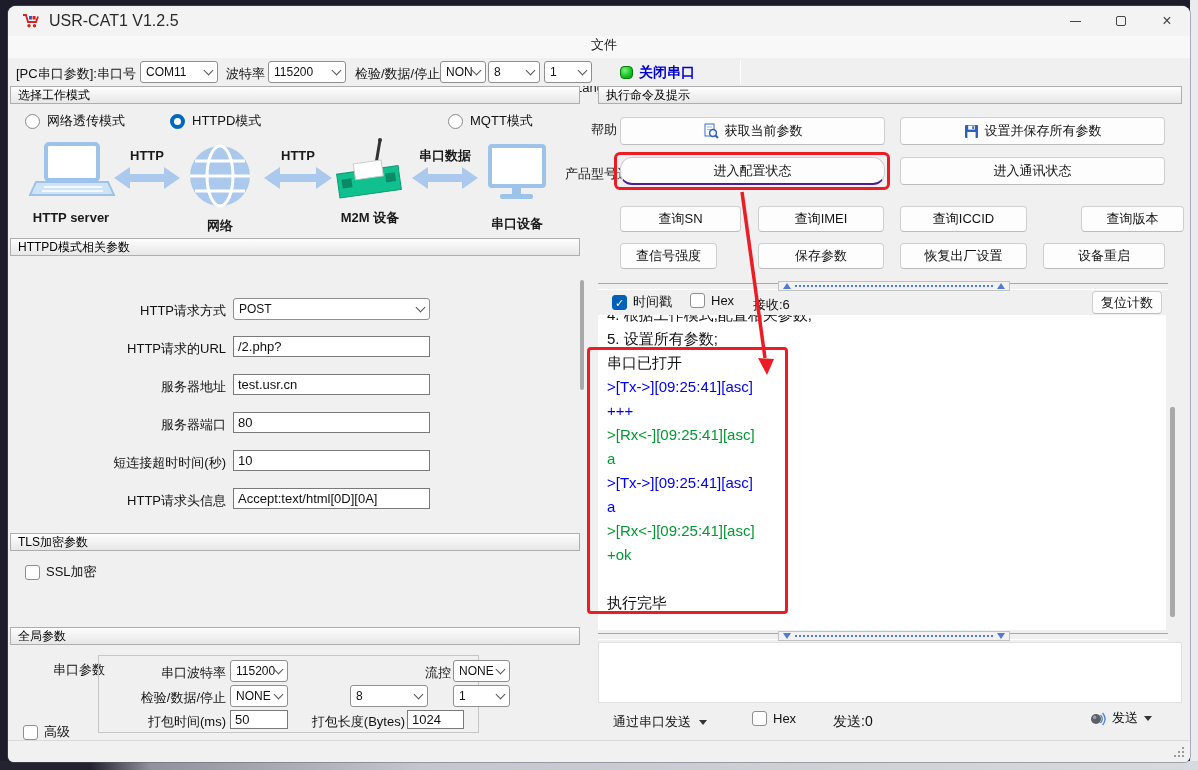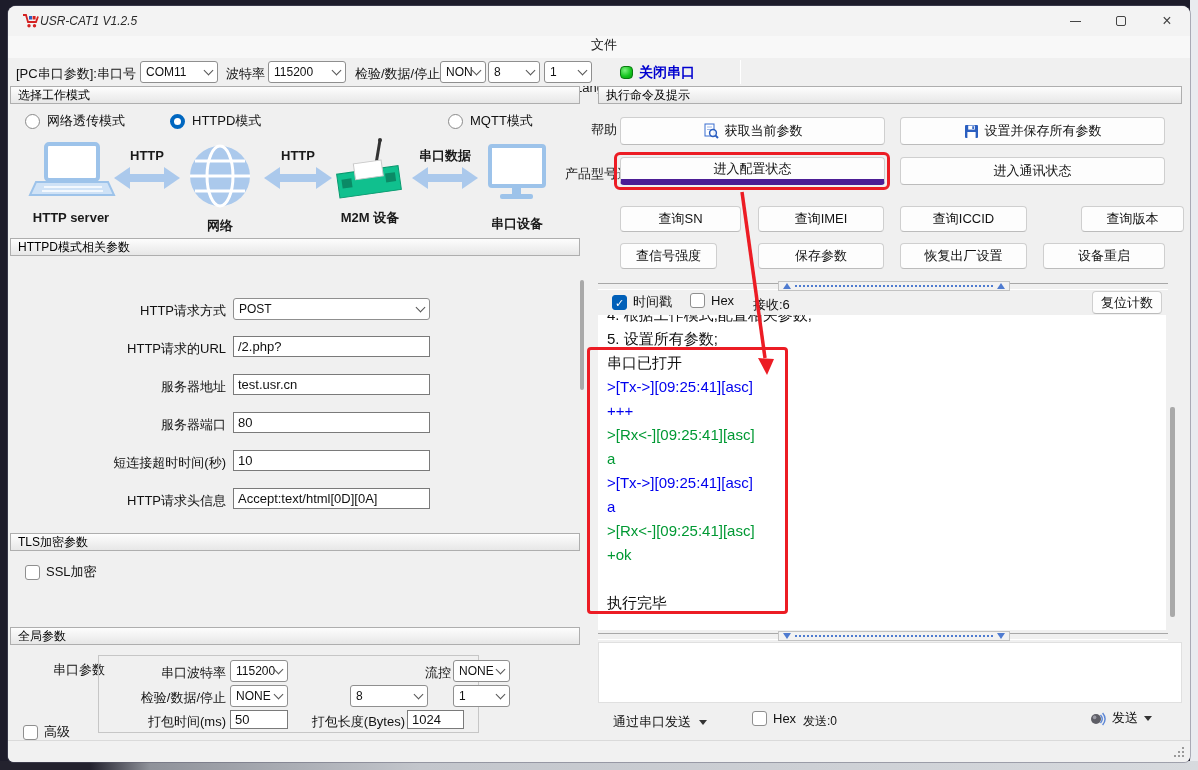--- a/index.html
+++ b/index.html
@@ -8,21 +8,21 @@
   .a { position:absolute; }
   .edge-right { position:absolute; right:0; top:0; width:8px; height:770px; background:#e9ebef; }
   .edge-bottom { position:absolute; left:0; bottom:0; width:1198px; height:9px;
     background:linear-gradient(90deg,#23222e 0px,#23222e 90px,#8f929a 150px,#c3c6cc 420px,#d7dade 1198px); }
   .window { position:absolute; left:8px; top:6px; width:1182px; height:756px; background:#f0f0f0;
     border-radius:8px 8px 6px 6px; overflow:hidden; box-shadow:0 0 0 1px rgba(90,90,110,.45); }
 
   
   .titlebar { position:absolute; left:0; top:0; width:100%; height:30px; background:#f3f3f3; display:flex; align-items:center; }
   .titlebar .appicon { margin-left:14px; width:18px; height:16px; }
-  .titlebar .title { margin-left:0; font-size:12px; color:#2a2a2a;font-style:italic; }
+  .titlebar .title { margin-left:9px; font-size:16px; color:#2a2a2a; }
   .wctl { position:absolute; top:0; height:30px; width:46px; display:flex; align-items:center; justify-content:center; }
   .wctl.min { right:92px; } .wctl.max { right:46px; } .wctl.close { right:0; }
   .glyph-min { width:11px; height:0; border-top:1px solid #444; }
   .glyph-max { width:10px; height:10px; border:1px solid #444; border-radius:2px; }
   .glyph-close { font-size:16px; color:#444; line-height:1; }
 
   
   .menubar { position:absolute; left:0; top:30px; width:100%; height:22px; background:#f8f8f8; display:flex; align-items:center; gap:26px; padding-left:10px; font-size:13px; color:#1c1c1c;flex-direction:column; }
 
   
@@ -45,21 +45,21 @@
   .opt { position:absolute; display:flex; align-items:center; gap:7px; font-size:13px; }
   .cb { width:15px; height:15px; border:1px solid #8f8f8f; border-radius:3px; background:#fff; flex:none; }
   .cb.on { background:#005fb8; border-color:#005fb8; color:#fff; font-size:11px; line-height:14px; text-align:center; }
   .cbrow { position:absolute; display:flex; align-items:center; gap:6px; font-size:13px; }
 
   
   .flabel { position:absolute; width:218px; text-align:right; font-size:13px; white-space:nowrap; }
 
   
   .btn { position:absolute; background:#fdfdfd; border:1px solid #cfcfcf; border-bottom-color:#bcbcbc; border-radius:4px; font-size:13px; color:#111; display:flex; align-items:center; justify-content:center; gap:6px; }
-  .btn.accent { border-bottom:6px solid #4c1d95; }
+  .btn.accent { border-bottom:2px solid #4c1d95;border-radius:12px; }
 
   
   .split { position:absolute; height:7px; border-top:1px solid #a8a8a8; border-bottom:1px solid #fff; }
   .split .handle { position:absolute; left:180px; top:-3px; width:232px; height:10px; background:#f2f2f2; border:1px solid #c2c2c2; display:flex; align-items:center; padding:0 4px; }
   .split .dots { flex:1; border-top:2px dotted #4f7bd0; margin:0 4px; }
   .tri-up { width:0; height:0; border-left:4px solid transparent; border-right:4px solid transparent; border-bottom:6px solid #4f7bd0; }
   .tri-dn { width:0; height:0; border-left:4px solid transparent; border-right:4px solid transparent; border-top:6px solid #4f7bd0; }
 
   
   .logbox { position:absolute; left:590px; top:309px; width:568px; height:315px; background:#fff; overflow:hidden; padding-left:9px; }
@@ -394,21 +394,21 @@
   <div class="sendbox"></div>
 
   <div class="a" style="left:605px;top:707px;font-size:13px;display:flex;align-items:center;gap:8px">
     <span>通过串口发送</span>
     <span class="caret"></span>
   </div>
   <div class="cbrow" style="left:744px;top:705px">
     <span class="cb"></span>
     <span>Hex</span>
   </div>
-  <span class="a" style="left:795px;top:707px;font-size:12px">发送:0</span>
+  <span class="a" style="left:825px;top:707px;font-size:14px">发送:0</span>
   <div class="a" style="left:1082px;top:703px;display:flex;align-items:center;gap:6px">
     <svg width="16" height="16" viewBox="0 0 16 16">
       <circle cx="6" cy="9" r="5" fill="#5e5e66"></circle>
       <circle cx="4.6" cy="7.4" r="1.8" fill="#9a9aa4"></circle>
       <path d="M10.5 5 q3.5 4 0 8" stroke="#5b86d6" fill="none" stroke-width="1.4"></path>
       <path d="M12.6 3 q5 6 0 12" stroke="#5b86d6" fill="none" stroke-width="1.4"></path>
     </svg>
     <span style="font-size:13px">发送</span>
     <span class="caret"></span>
   </div>

